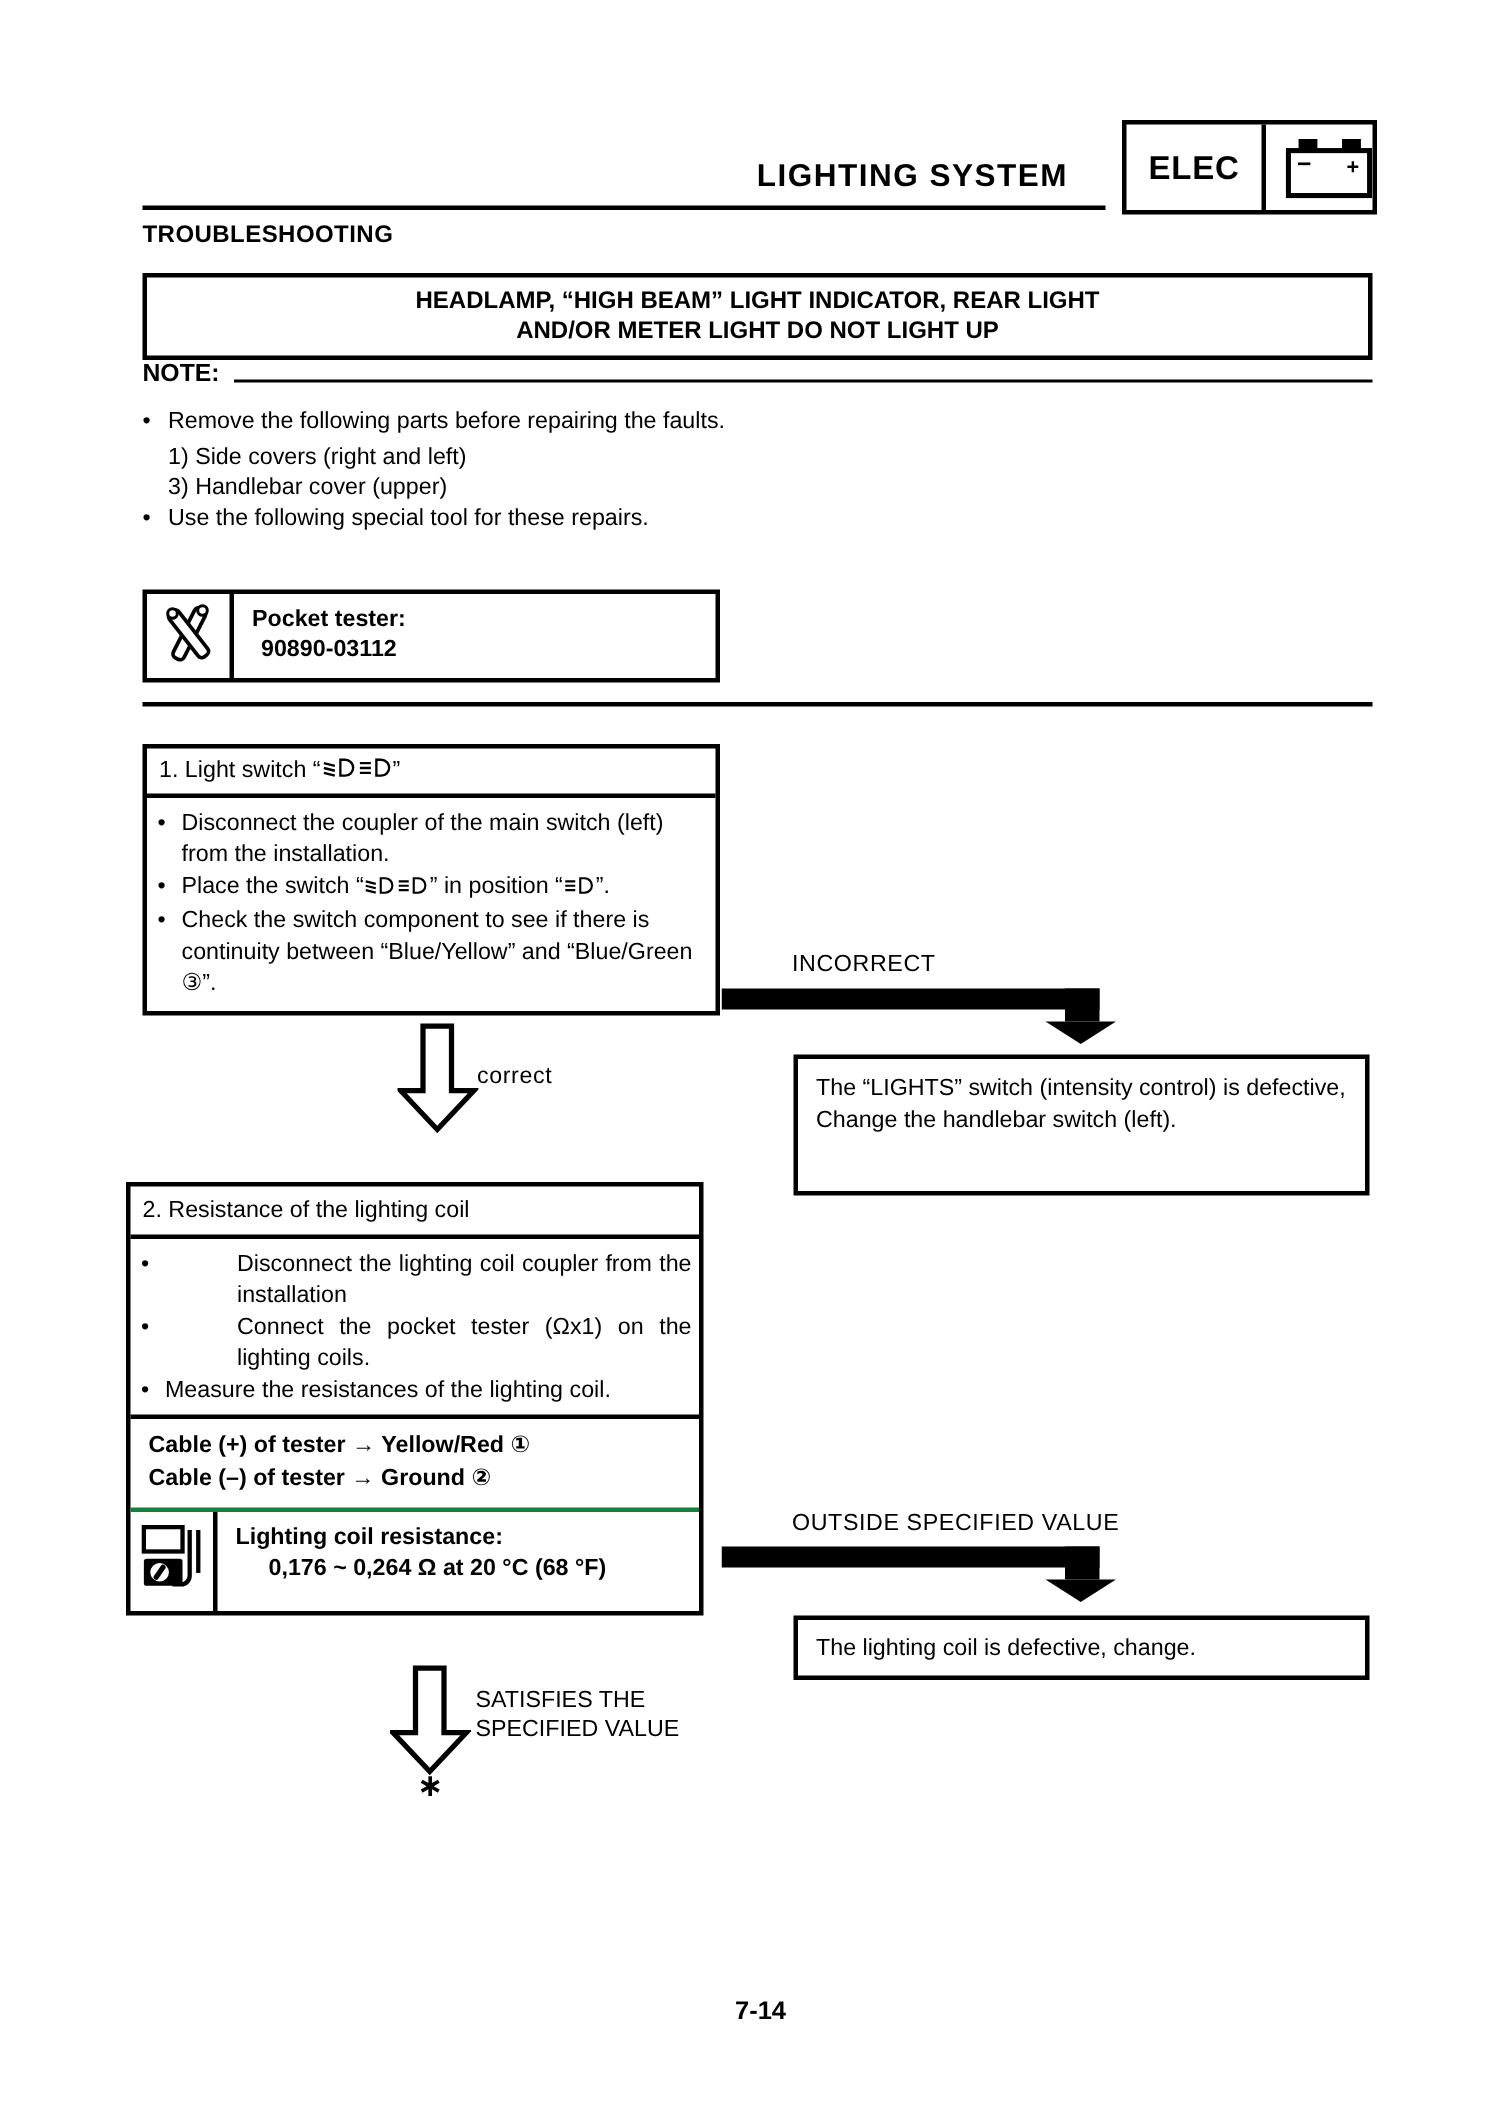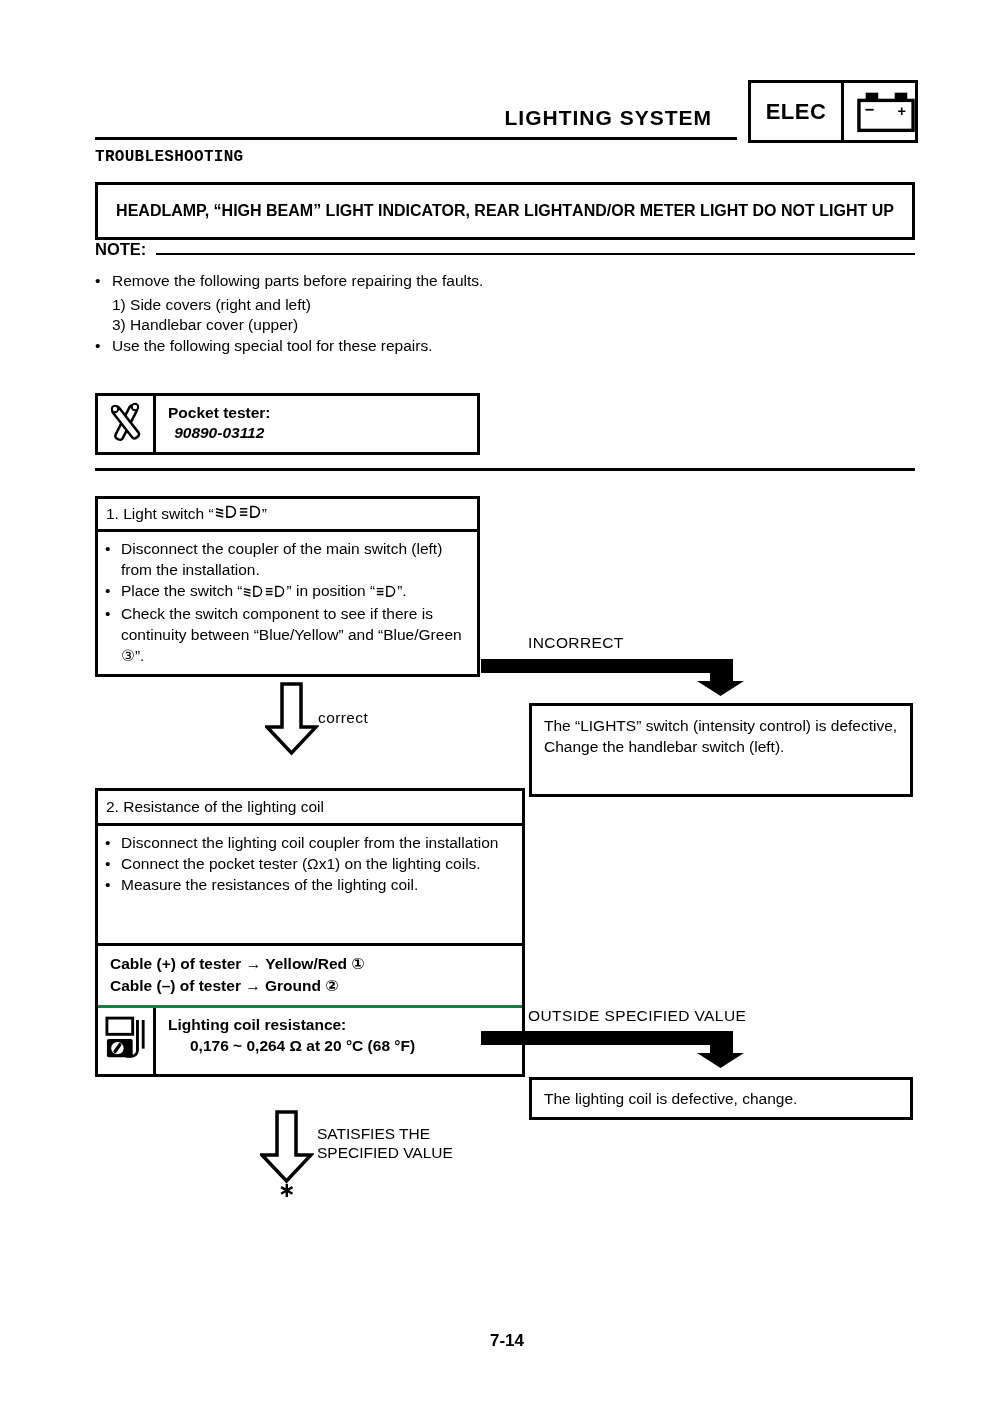--- a/index.html
+++ b/index.html
@@ -8,42 +8,42 @@
   .abs{position:absolute;}
   .b{font-weight:bold;}
   .box{border:3px solid #000;background:#fff;box-sizing:border-box;}
   .rule{background:#000;}
   
   .page-title{font-size:21px;font-weight:bold;letter-spacing:1px;text-align:right;}
   .badge{display:flex;gap:13px;}
   .badge-left{width:92px;border-right:3px solid #000;display:flex;align-items:center;justify-content:center;
               font-size:22px;font-weight:bold;letter-spacing:0.5px;}
   .badge-right{flex:1;display:flex;align-items:center;justify-content:center;}
-  .sec-head{font-size:16px;font-weight:bold;letter-spacing:0.3px;font-family:Liberation Mono, monospace;}
-  .problem{display:flex;flex-direction:row;justify-content:center;align-items:center;
+  .sec-head{font-size:16px;font-weight:bold;letter-spacing:0.3px;}
+  .problem{display:flex;flex-direction:column;justify-content:center;align-items:center;
            font-size:16px;font-weight:bold;line-height:20px;text-align:center;}
   
   .note-row{display:flex;align-items:flex-end;}
   .note-label{font-size:16.5px;font-weight:bold;}
   .note-rule{flex:1;height:2.5px;background:#000;margin:0 0 4px 10px;}
   .note-line{display:flex;font-size:15.5px;line-height:20.5px;}
   .nmark{width:17px;flex:none;}
   
   .iconbox{display:flex;}
   .icon-cell{width:55px;flex:none;border-right:3px solid #000;display:flex;align-items:center;justify-content:center;}
   .tool-text{padding:7px 0 0 12px;font-size:15.5px;line-height:20px;text-align:center;}
-  .tool-num{font-style:italic;}
+  .tool-num{}
   
   .fc-head{height:30px;border-bottom:3px solid #000;display:flex;align-items:center;
            padding:0 8px;font-size:15.5px;}
   .fc-body{padding:6px 5px 0 7px;font-size:15.5px;line-height:21px;}
   .fc-bullet{display:flex;}
   .fc-mark{width:16px;flex:none;}
   .fc-text{flex:1;}
-  .just{text-align:justify;}
+  .just{text-align:justify;margin-left:48px;}
   .cable{padding:7px 0 0 12px;font-size:15.5px;line-height:22px;font-weight:bold;}
   .spec-text{padding:6px 0 0 12px;font-size:15.5px;line-height:21px;font-weight:bold;}
   .spec-val{margin-left:22px;}
   .branch-label{font-size:15.5px;letter-spacing:0.4px;}
   .result{padding:9px 12px;font-size:15.5px;line-height:21px;}
   .result-center{display:flex;align-items:center;padding:0 12px;font-size:15.5px;}
   .small-label{font-size:15.5px;line-height:19px;}
   .beam{vertical-align:-2px;margin:0 1px;}
   .footnote{font-size:21px;font-weight:bold;}
   .page-num{font-size:17px;font-weight:bold;text-align:center;}
@@ -160,21 +160,21 @@
     <rect x="229" y="4" width="23" height="22" fill="#000"></rect>
     <polygon points="216,26 263,26 239.5,41" fill="#000"></polygon>
   </svg>
   <div class="abs box result" style="left:529px;top:703px;width:384px;height:94px;">The “LIGHTS” switch (intensity control) is defective, Change the handlebar switch (left).</div>
 
   <svg class="abs" style="left:265px;top:682px;" width="54" height="74" viewBox="0 0 54 74">
     <path d="M17 2 H36 V45 H51 L26.5 71 L2 45 H17 Z" fill="#fff" stroke="#000" stroke-width="3.5" stroke-linejoin="miter"></path>
   </svg>
   <div class="abs branch-label" style="left:318px;top:709px;">correct</div>
 
-  <div class="abs box" style="left:95px;top:788px;width:430px;">
+  <div class="abs box" style="left:84px;top:788px;width:385px;">
     <div class="fc-head" style="height:32px;">2. Resistance of the lighting coil</div>
     <div class="fc-body" style="height:111px;">
       <div class="fc-bullet">
         <span class="fc-mark">•</span>
         <span class="fc-text just">Disconnect the lighting coil coupler from the installation</span>
       </div>
       <div class="fc-bullet">
         <span class="fc-mark">•</span>
         <span class="fc-text just">Connect the pocket tester (Ωx1) on the lighting coils.</span>
       </div>

